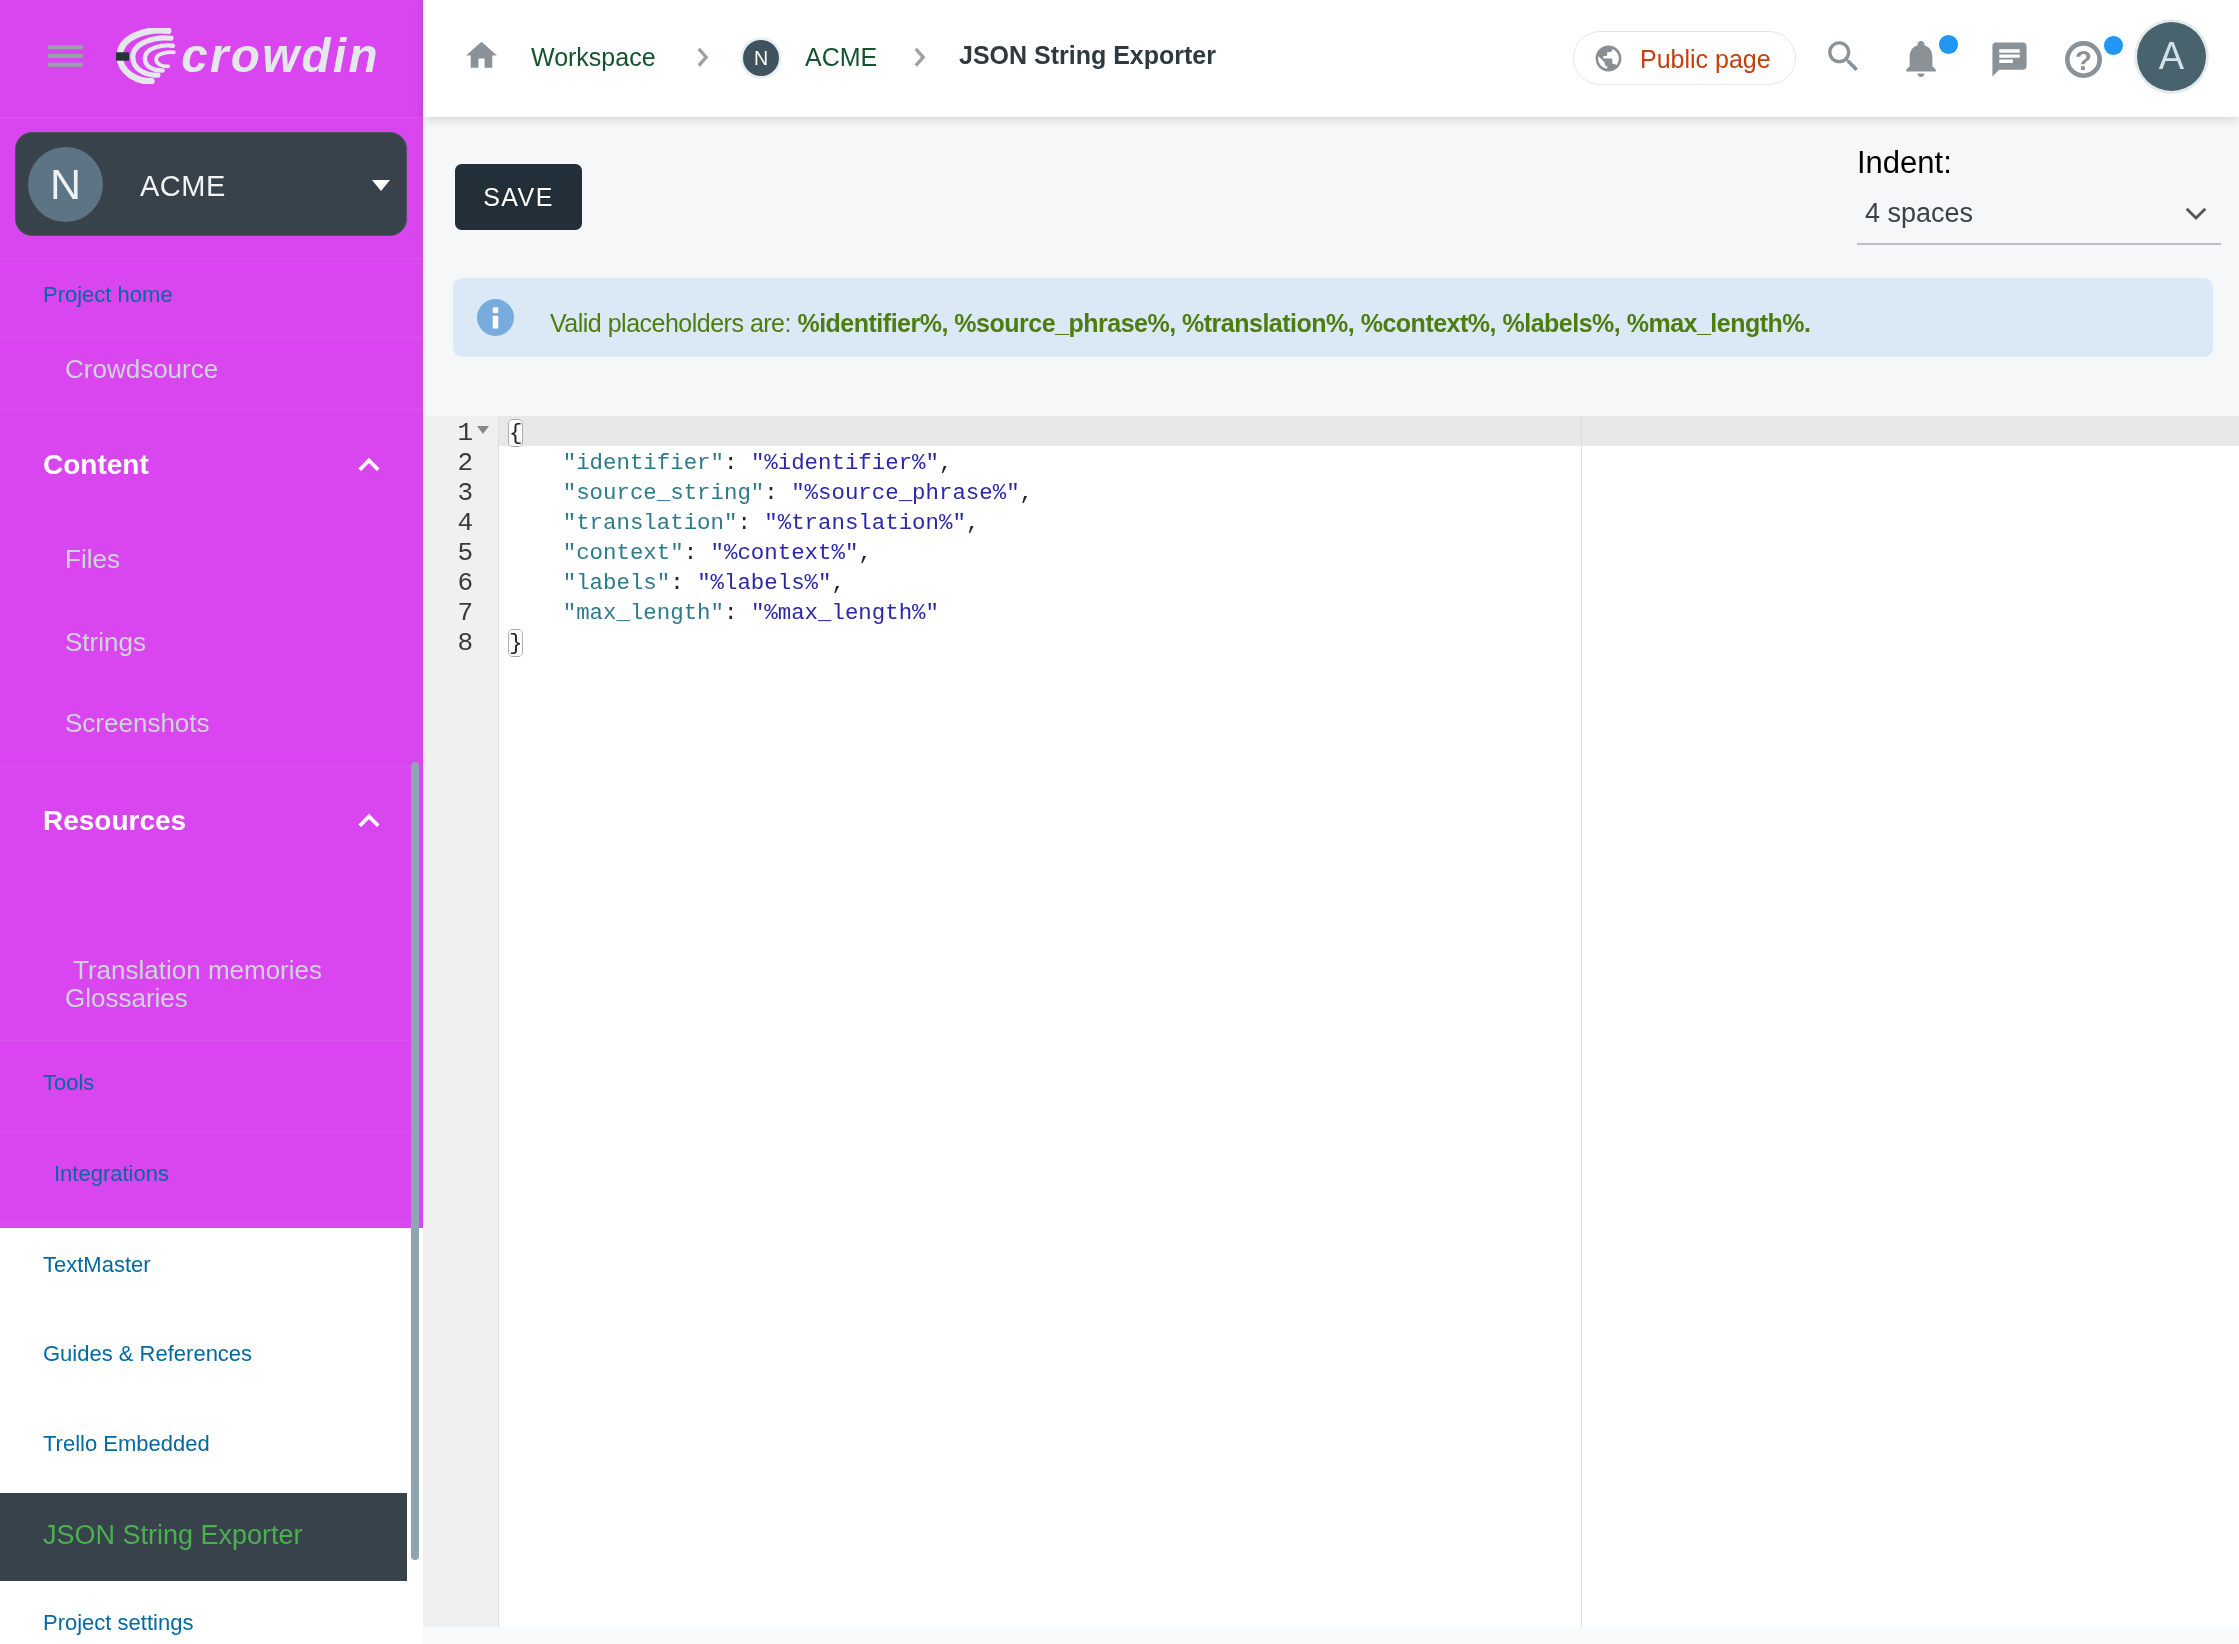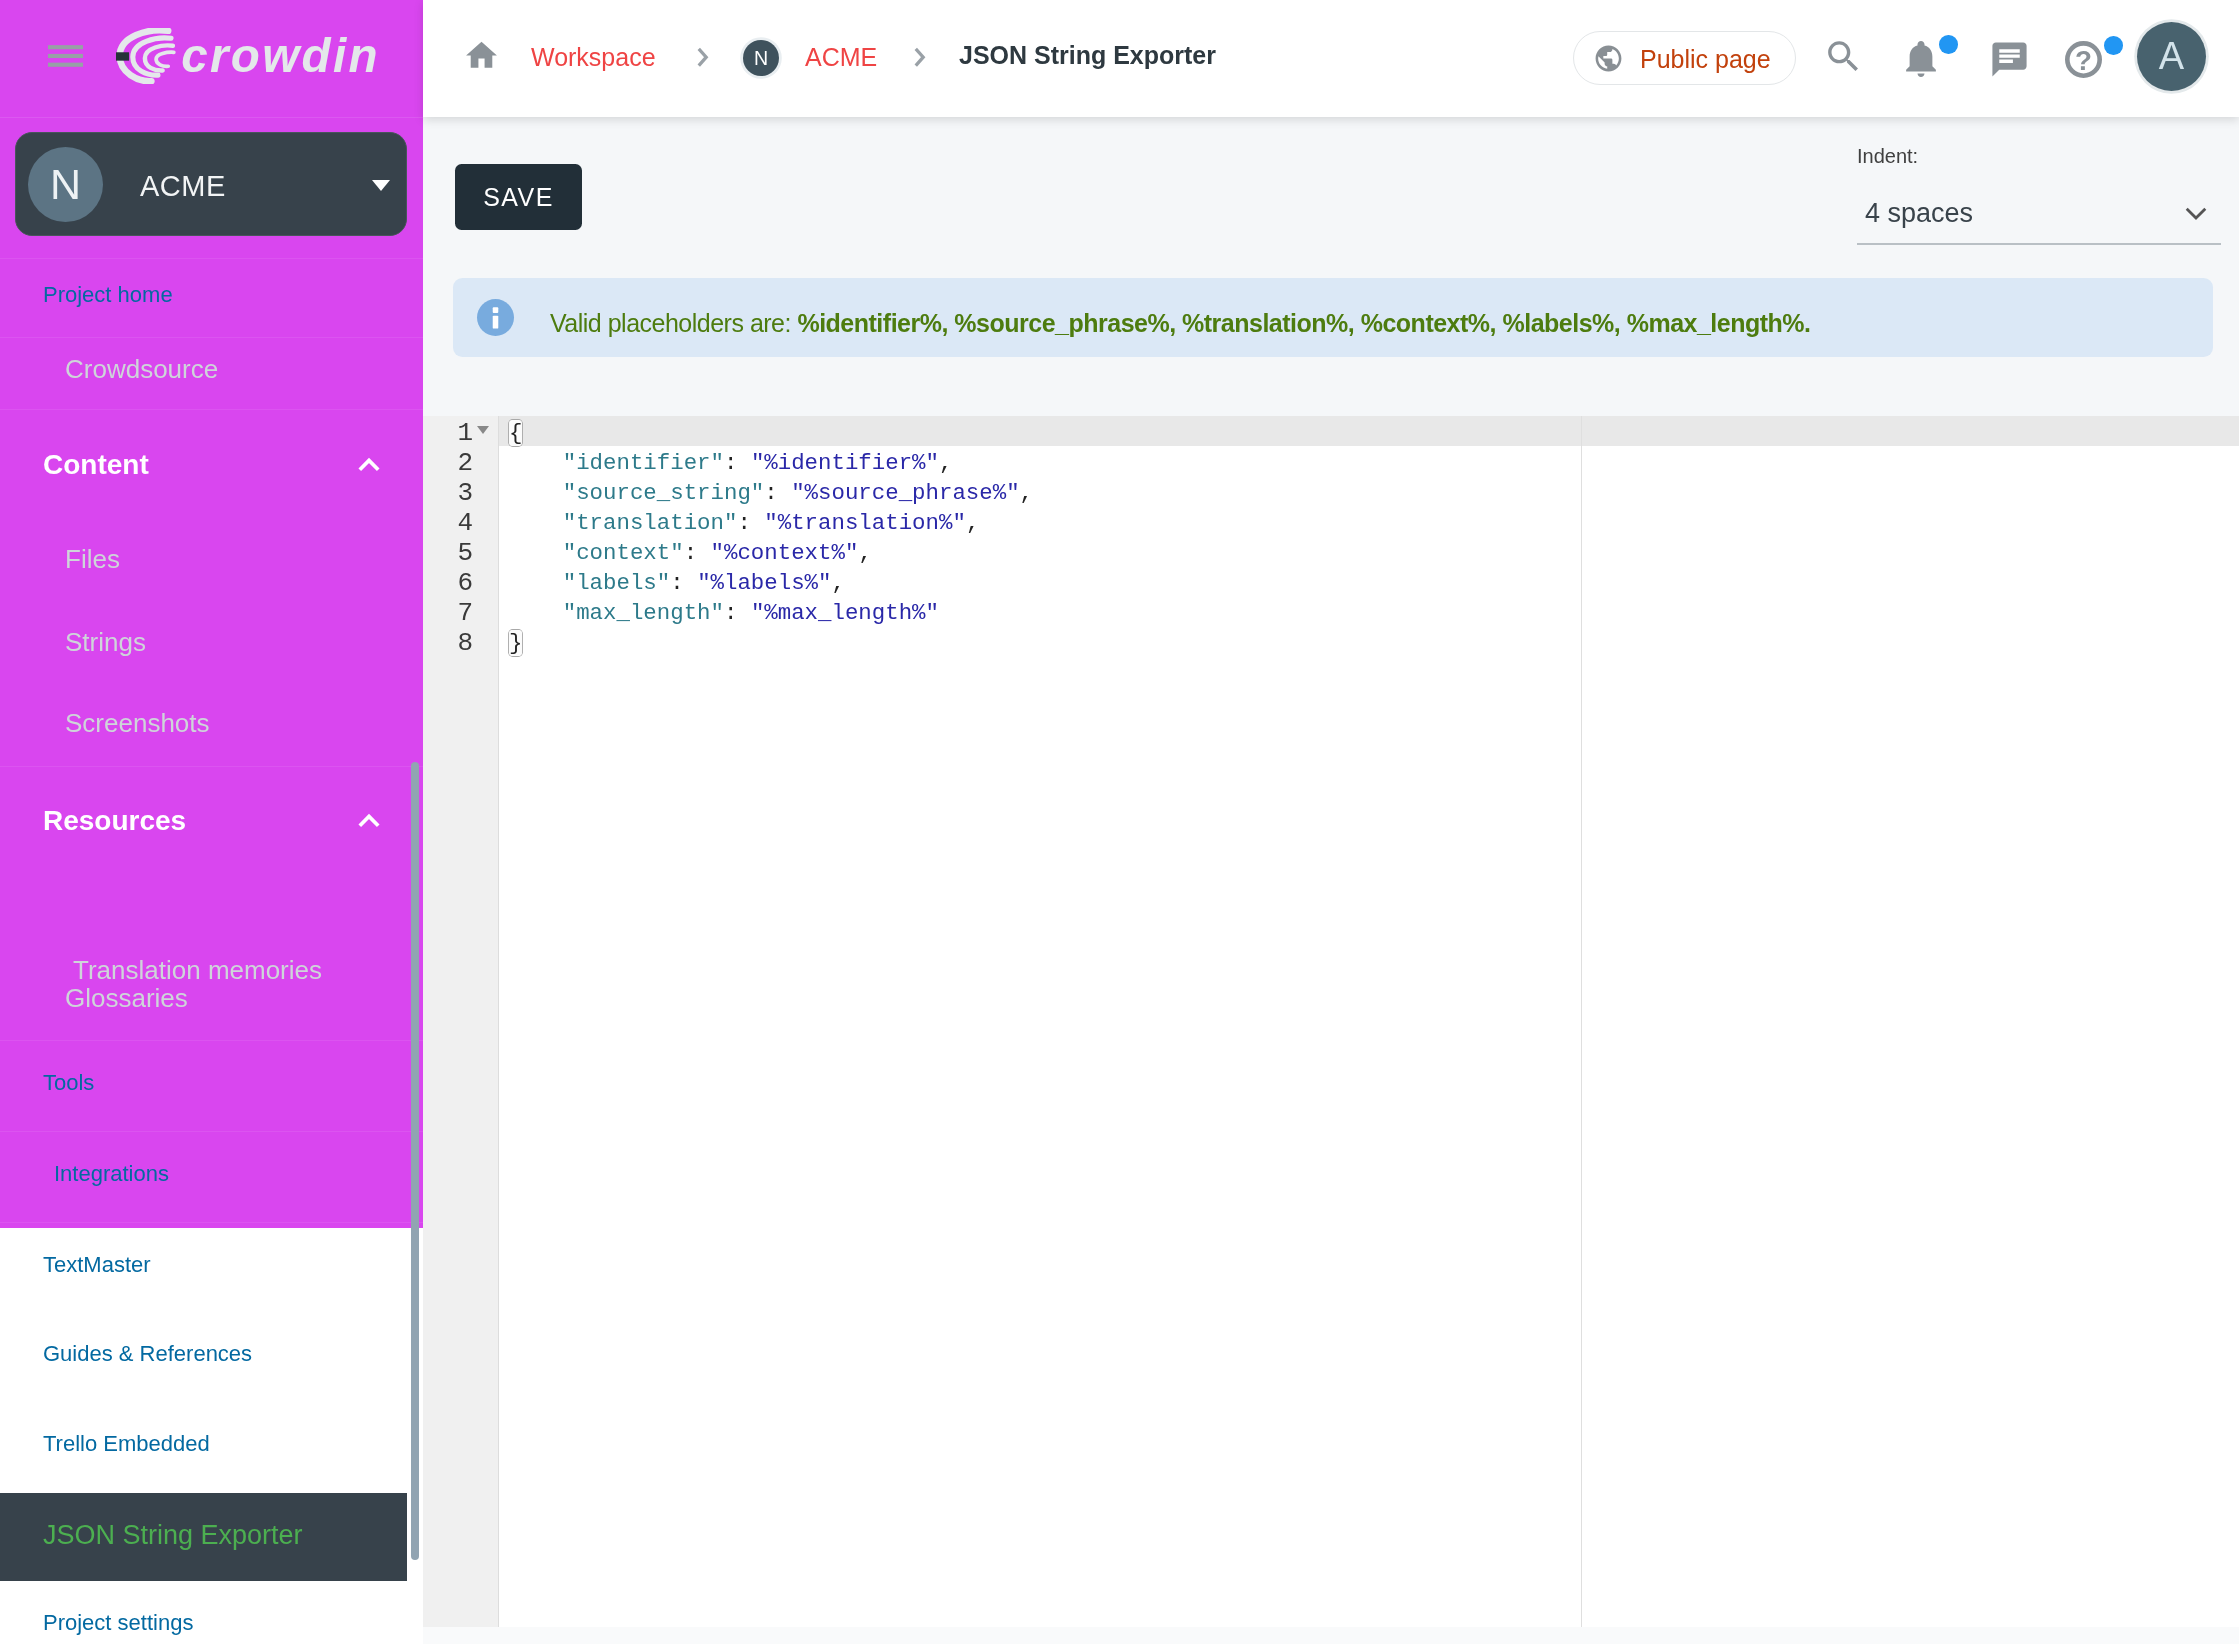--- a/index.html
+++ b/index.html
@@ -22,36 +22,36 @@
 .sb-head { color:#ffffff; font-size:28px; font-weight:700; }
 .sb-sep { left:0; width:423px; height:0.9px; background:rgba(255,255,255,0.08); }
 .chevup { width:24px; height:24px; }
 #sb-hl { left:0; top:1493px; width:407px; height:88px; background:#37424b; }
 #sb-green { left:43px; top:1520px; font-size:27px; font-weight:500; color:#4caf50; }
 #sb-scroll { left:411px; top:762px; width:8.4px; height:798px; background:#91a4b2; border-radius:4.7px; }
 
 
 #topbar { left:423px; top:0; width:1816px; height:117px; background:#fff;
   box-shadow:0 2.8px 9.3px rgba(0,0,0,0.13); }
-.crumb { font-size:25px; color:#ef4444; }
+.crumb { font-size:25px; color:#14532d; }
 #crumb-title { font-size:25px; color:#2e3940; font-weight:700; }
 #nbadge { left:743px; top:40px; width:36px; height:36px; border-radius:50%; background:#3f525d;
   box-shadow:0 0 0 2.8px #e9eef1; color:#fff; font-size:19.6px; line-height:36px; text-align:center; }
 #pill { left:1573px; top:31px; width:223px; height:54px; border-radius:27px;
   border:1.9px solid #e3e6e8; background:#fff; }
 #pill-text { left:1640px; top:45px; font-size:25px; font-weight:500; color:#c2410c; }
 #avatar { left:2137px; top:22.4px; width:69px; height:69px; border-radius:50%; background:#48626e;
   box-shadow:0 0 0 2.8px #e4e9eb; color:#d3e3ea; font-size:38px; font-weight:400; line-height:69px; text-align:center; }
 .bluedot { width:18.6px; height:18.6px; border-radius:50%; background:#2196f3; }
 
 
 #content { left:423px; top:117px; width:1816px; height:1528px; background:#f5f7f9; }
 #savebtn { left:455px; top:164px; width:127px; height:66px; border-radius:6.5px; background:#222f38;
   color:#fff; font-size:25px; letter-spacing:1.4px; text-align:center; line-height:66px; }
-#indent-label { left:1857px; top:145px; font-size:20px; color:#404040; }
+#indent-label { left:1857px; top:145px; font-size:31px; color:#000000; }
 #indent-value { left:1865px; top:198px; font-size:27px; color:#39434b; }
 #indent-line { left:1857px; top:243px; width:364px; height:1.9px; background:#b9c0c5; }
 #banner { left:453px; top:278px; width:1760px; height:79px; border-radius:9.3px; background:#dbe8f6; }
 #banner-i { left:477px; top:299px; width:37px; height:37px; border-radius:50%; background:#78abde; }
 #banner-text { left:550px; top:309px; font-size:25px; letter-spacing:-0.5px; color:#4d7c0f; }
 
 
 #editor { left:423px; top:416px; width:1816px; height:1211px; background:#fff; }
 #gutter { left:423px; top:416px; width:76px; height:1211px; background:#f0f0f0; border-right:0.9px solid #ddd; }
 #activeline { left:423px; top:416px; width:1816px; height:30px; background:#e8e8e8; }

